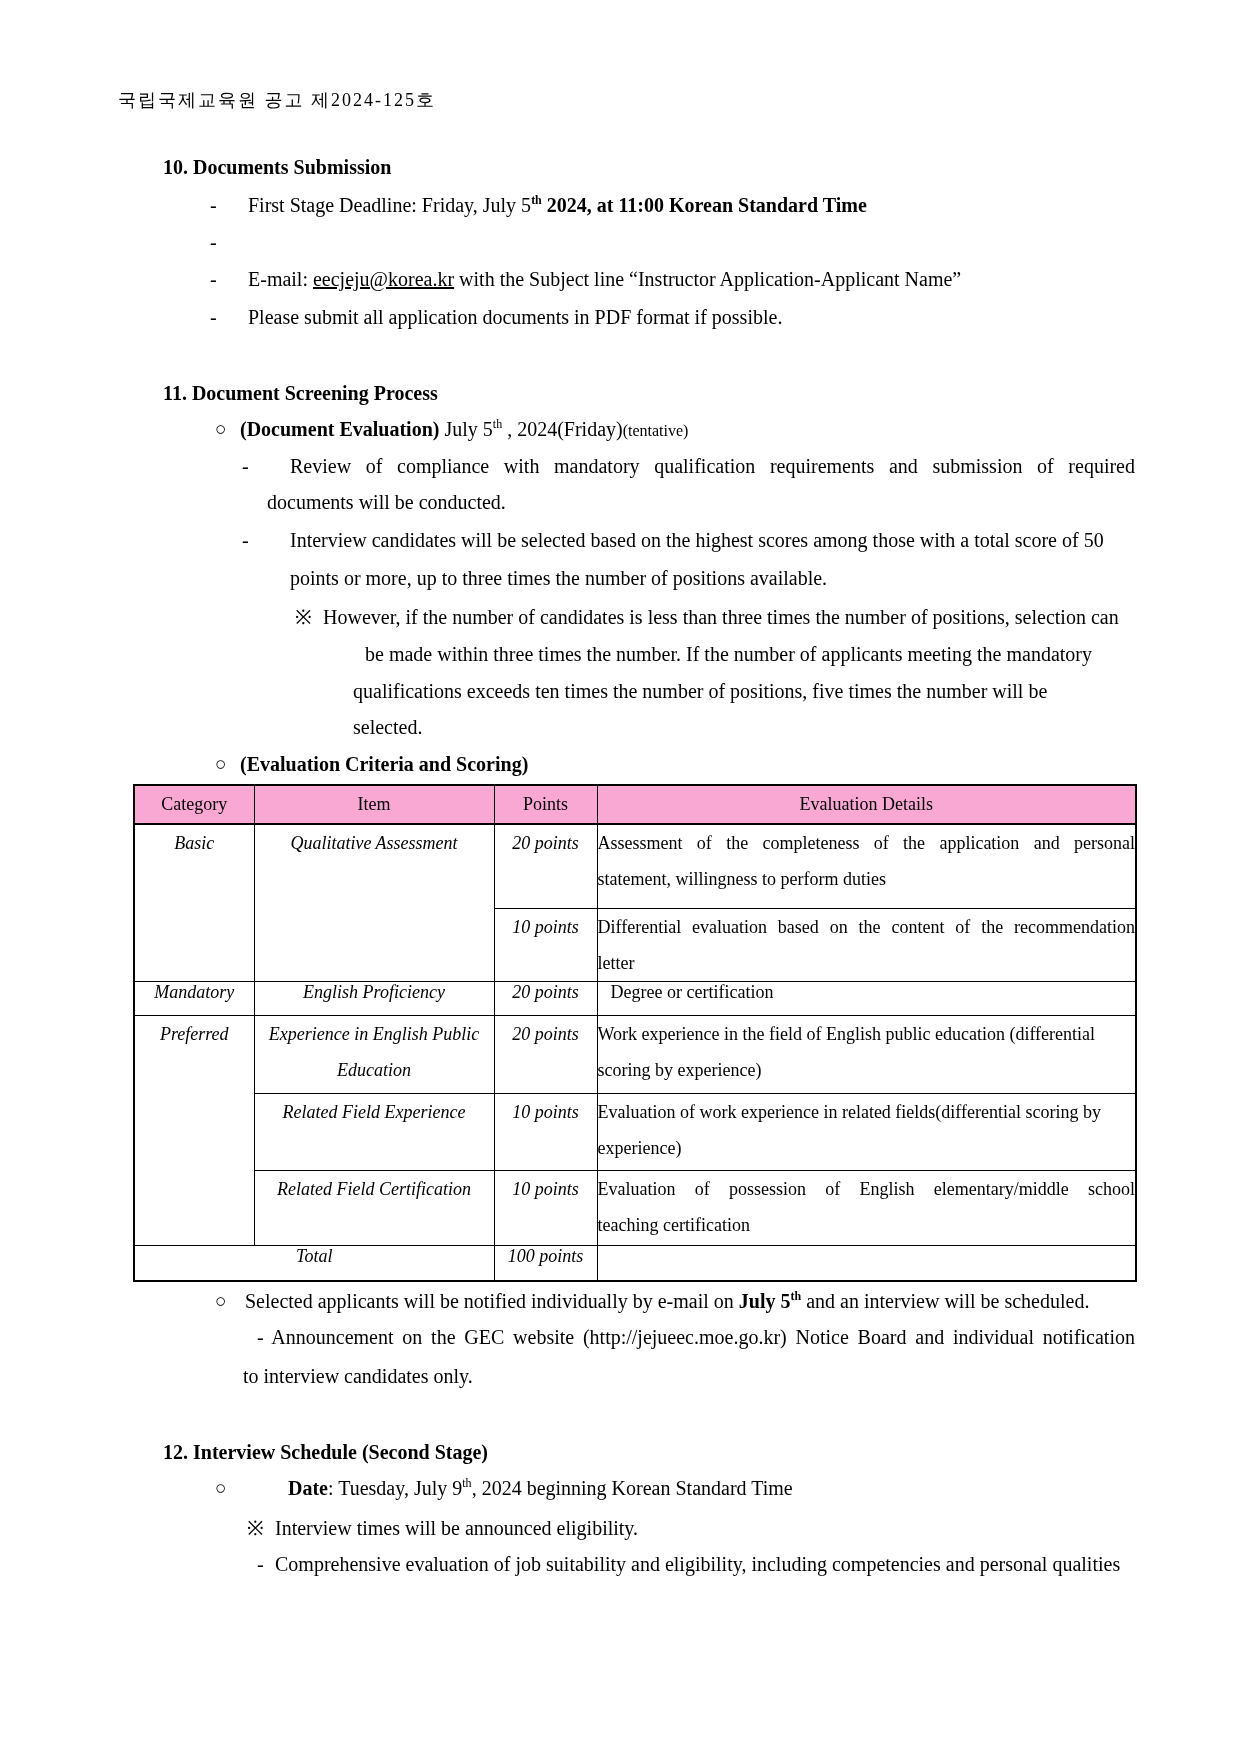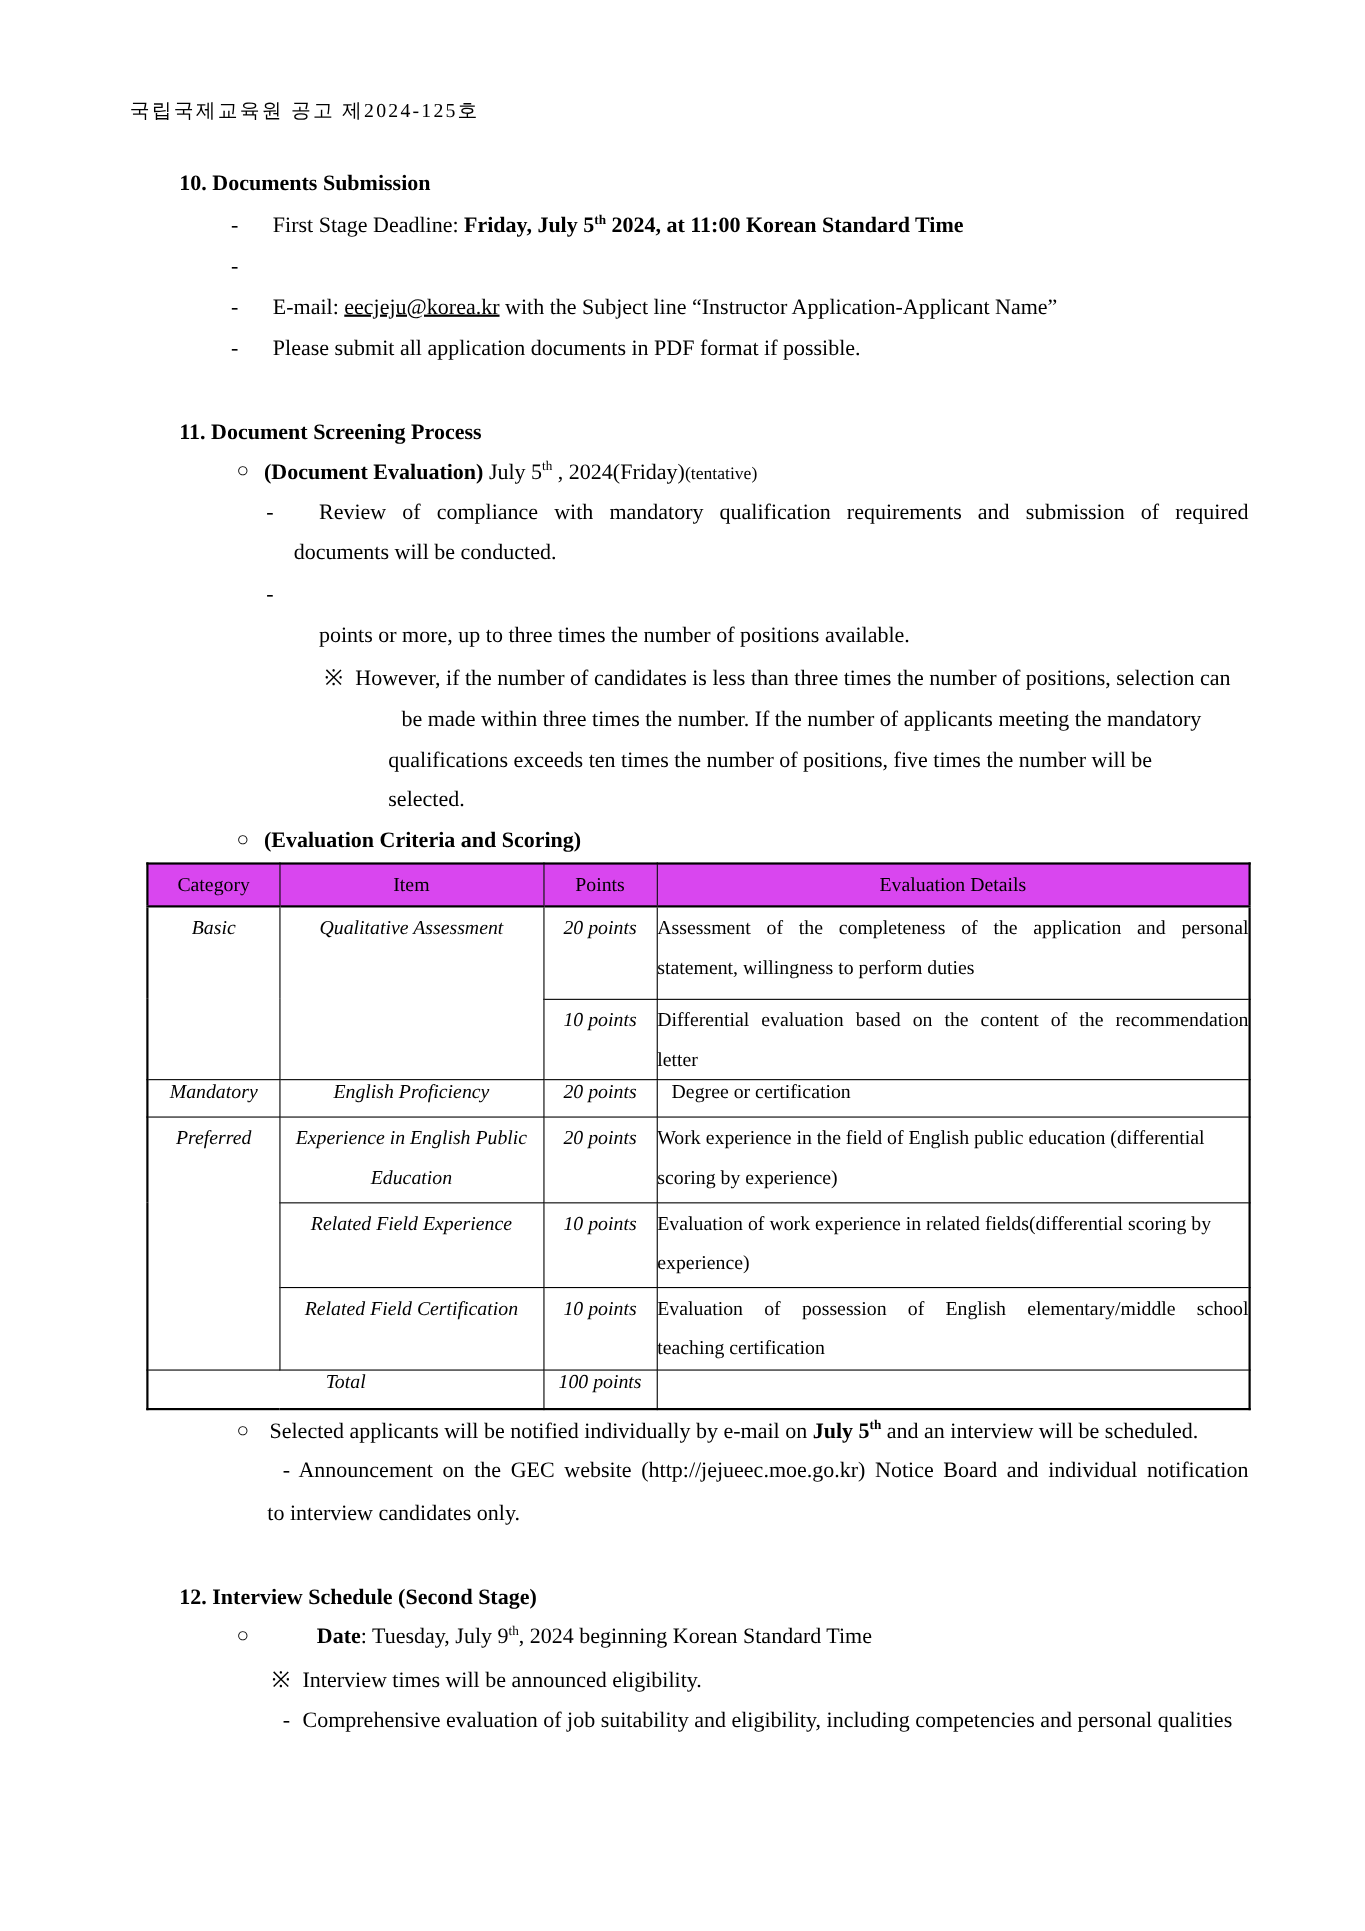--- a/index.html
+++ b/index.html
@@ -31,21 +31,21 @@
   }
   table.eval td,table.eval th{
     border:1px solid #000;
     padding:0;
     vertical-align:top;
     font-weight:normal;
     overflow:visible;
   }
   table.eval{border:2px solid #000;}
   tr.hdr th{
-    background:#d946ef;
+    background:#f9a8d4;
     border-bottom:2px solid #000;
     text-align:center;
     vertical-align:middle;
     height:37px;
     margin-left:28px;
   }
   .cellline{line-height:36px;}
   .c-center{text-align:center;font-style:italic;}
   .cell-pad{padding-top:3px;}
   .details-pad{padding:3px 12px 0 13px;}
@@ -56,40 +56,41 @@
 </head>
 <body>
 
 <div class="page">
 
   <div class="abs doc-header" style="left:118px;top:87px;">국립국제교육원 공고 제2024-125호</div>
 
   <div class="abs sec-title" style="left:163px;top:154px;">10. Documents Submission</div>
 
   <div class="abs" style="left:210px;top:192px;">-</div>
-  <div class="abs" style="left:248px;top:192px;"><span>First Stage Deadline: </span><span style="font-weight: bold;">Friday, July 5</span><sup style="font-weight: bold;">th</sup><span style="font-weight: bold;"> 2024, at 11:00 Korean Standard Time</span></div>
+  <div class="abs" style="left:248px;top:192px;"><span>First Stage Deadline: </span><span style="font-weight: normal;">Friday, July 5</span><sup style="font-weight: bold;">th</sup><span style="font-weight: bold;"> 2024, at 11:00 Korean Standard Time</span></div>
 
   <div class="abs" style="left:210px;top:229px;">-</div>
 
   <div class="abs" style="left:210px;top:266px;">-</div>
   <div class="abs" style="left:248px;top:266px;"><span>E-mail: </span><span class="u">eecjeju@korea.kr</span><span> with the Subject line “Instructor Application-Applicant Name”</span></div>
 
   <div class="abs" style="left:210px;top:304px;">-</div>
   <div class="abs" style="left:248px;top:304px;"><span>Please submit all application documents in PDF format if possible.</span></div>
 
   <div class="abs sec-title" style="left:163px;top:380px;">11. Document Screening Process</div>
 
   <div class="abs circle" style="left:215px;top:416px;">○</div>
   <div class="abs" style="left:240px;top:416px;"><span style="font-weight: bold;">(Document Evaluation)</span><span> July 5</span><sup>th</sup><span> , 2024(Friday)</span><span class="small">(tentative)</span></div>
 
   <div class="abs" style="left:242px;top:453px;">-</div>
   <div class="abs just" style="left:290px;top:453px;width:845px;">Review of compliance with mandatory qualification requirements and submission of required</div>
   <div class="abs" style="left:267px;top:489px;">documents will be conducted.</div>
 
   <div class="abs" style="left:242px;top:527px;">-</div>
+  <div class="abs" style="left:290px;top:527px;">Interview candidates will be selected based on the highest scores among those with a total score of 50</div>
   <div class="abs" style="left:290px;top:565px;">points or more, up to three times the number of positions available.</div>
 
   <div class="abs" style="left:295px;top:604px;">※</div>
   <div class="abs" style="left:323px;top:604px;">However, if the number of candidates is less than three times the number of positions, selection can</div>
   <div class="abs" style="left:365px;top:641px;">be made within three times the number. If the number of applicants meeting the mandatory</div>
   <div class="abs" style="left:353px;top:678px;">qualifications exceeds ten times the number of positions, five times the number will be</div>
   <div class="abs" style="left:353px;top:714px;">selected.</div>
 
   <div class="abs circle" style="left:215px;top:751px;">○</div>
   <div class="abs bold" style="left:240px;top:751px;">(Evaluation Criteria and Scoring)</div>

